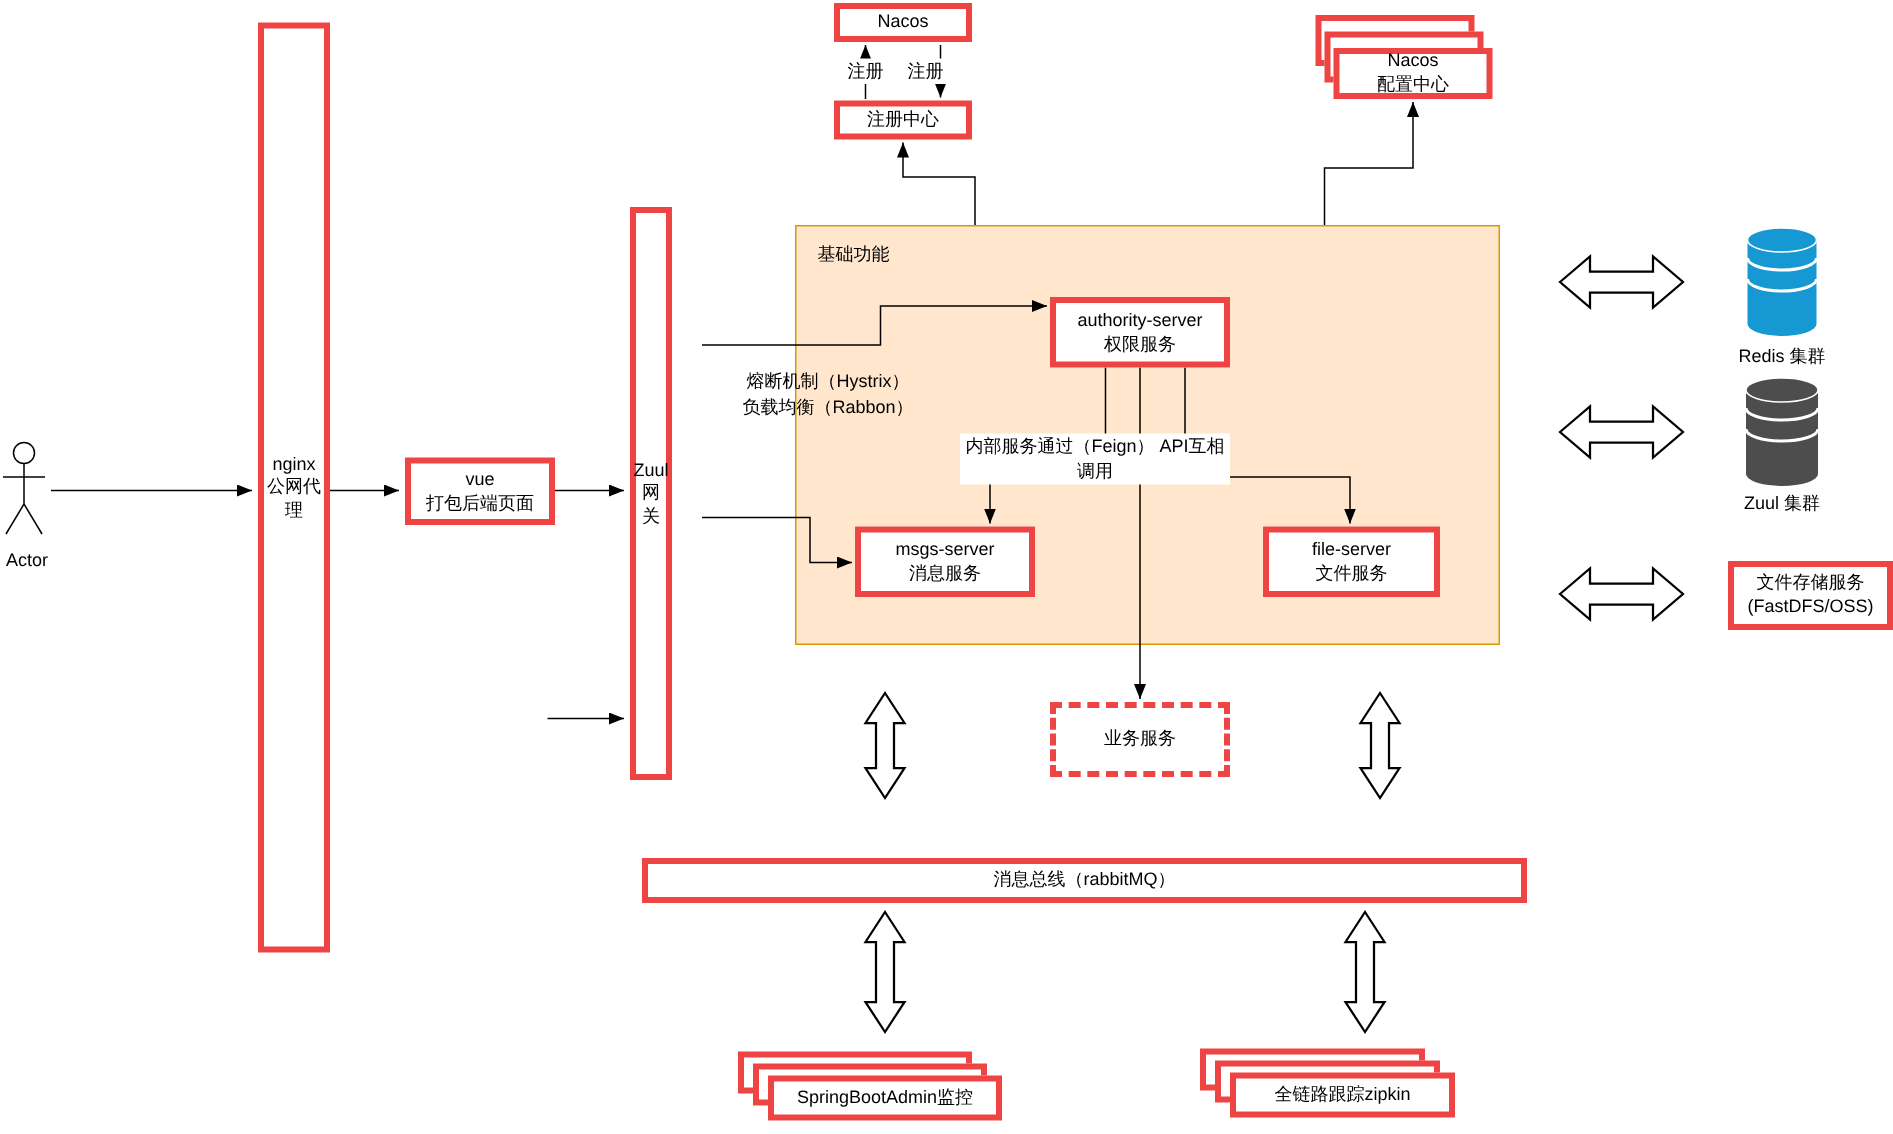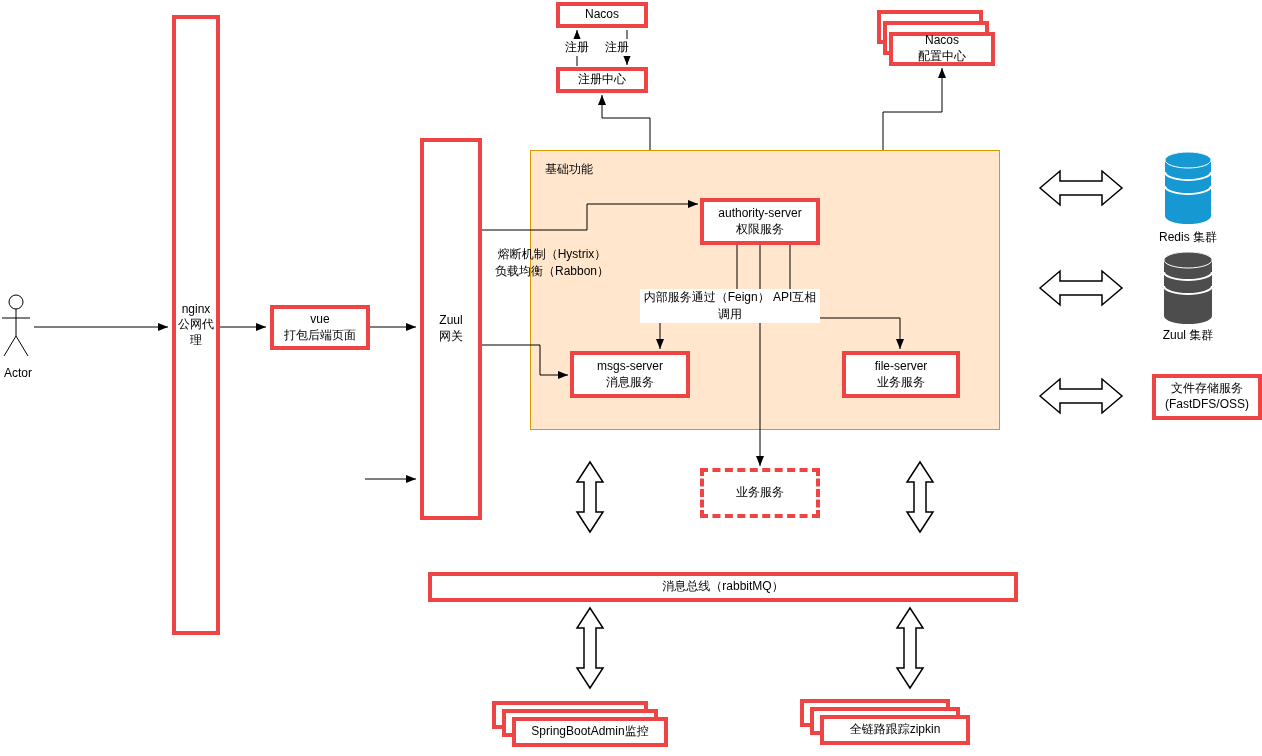--- a/index.html
+++ b/index.html
@@ -80,21 +80,21 @@
   <div class="box" style="left:172px;top:15px;width:48px;height:620px">
     <span>nginx
 公网代理</span>
     </div>
 
   <div class="box" style="left:270px;top:305px;width:100px;height:45px">
     <span>vue
 打包后端页面</span>
     </div>
 
-  <div class="box" style="left:420px;top:138px;width:62px;height:382px">
+  <div class="box" style="left:420px;top:138px;width:28px;height:382px">
     <span>Zuul
 网关</span>
     </div>
 
 
   <div class="box" style="left:556px;top:2px;width:92px;height:26px">
     <span>Nacos</span>
     </div>
 
   <div class="box" style="left:556px;top:67px;width:92px;height:26px">
@@ -113,21 +113,21 @@
 权限服务</span>
     </div>
 
   <div class="box" style="left:570px;top:351px;width:120px;height:47px">
     <span>msgs-server
 消息服务</span>
     </div>
 
   <div class="box" style="left:842px;top:351px;width:118px;height:47px">
     <span>file-server
-业务服务</span>
+文件服务</span>
     </div>
 
   <div class="box dashed" style="left:700px;top:468px;width:120px;height:50px">
     <span>业务服务</span>
     </div>
 
   <div class="box" style="left:428px;top:572px;width:590px;height:30px">
     <span>消息总线（rabbitMQ）</span>
     </div>
 

